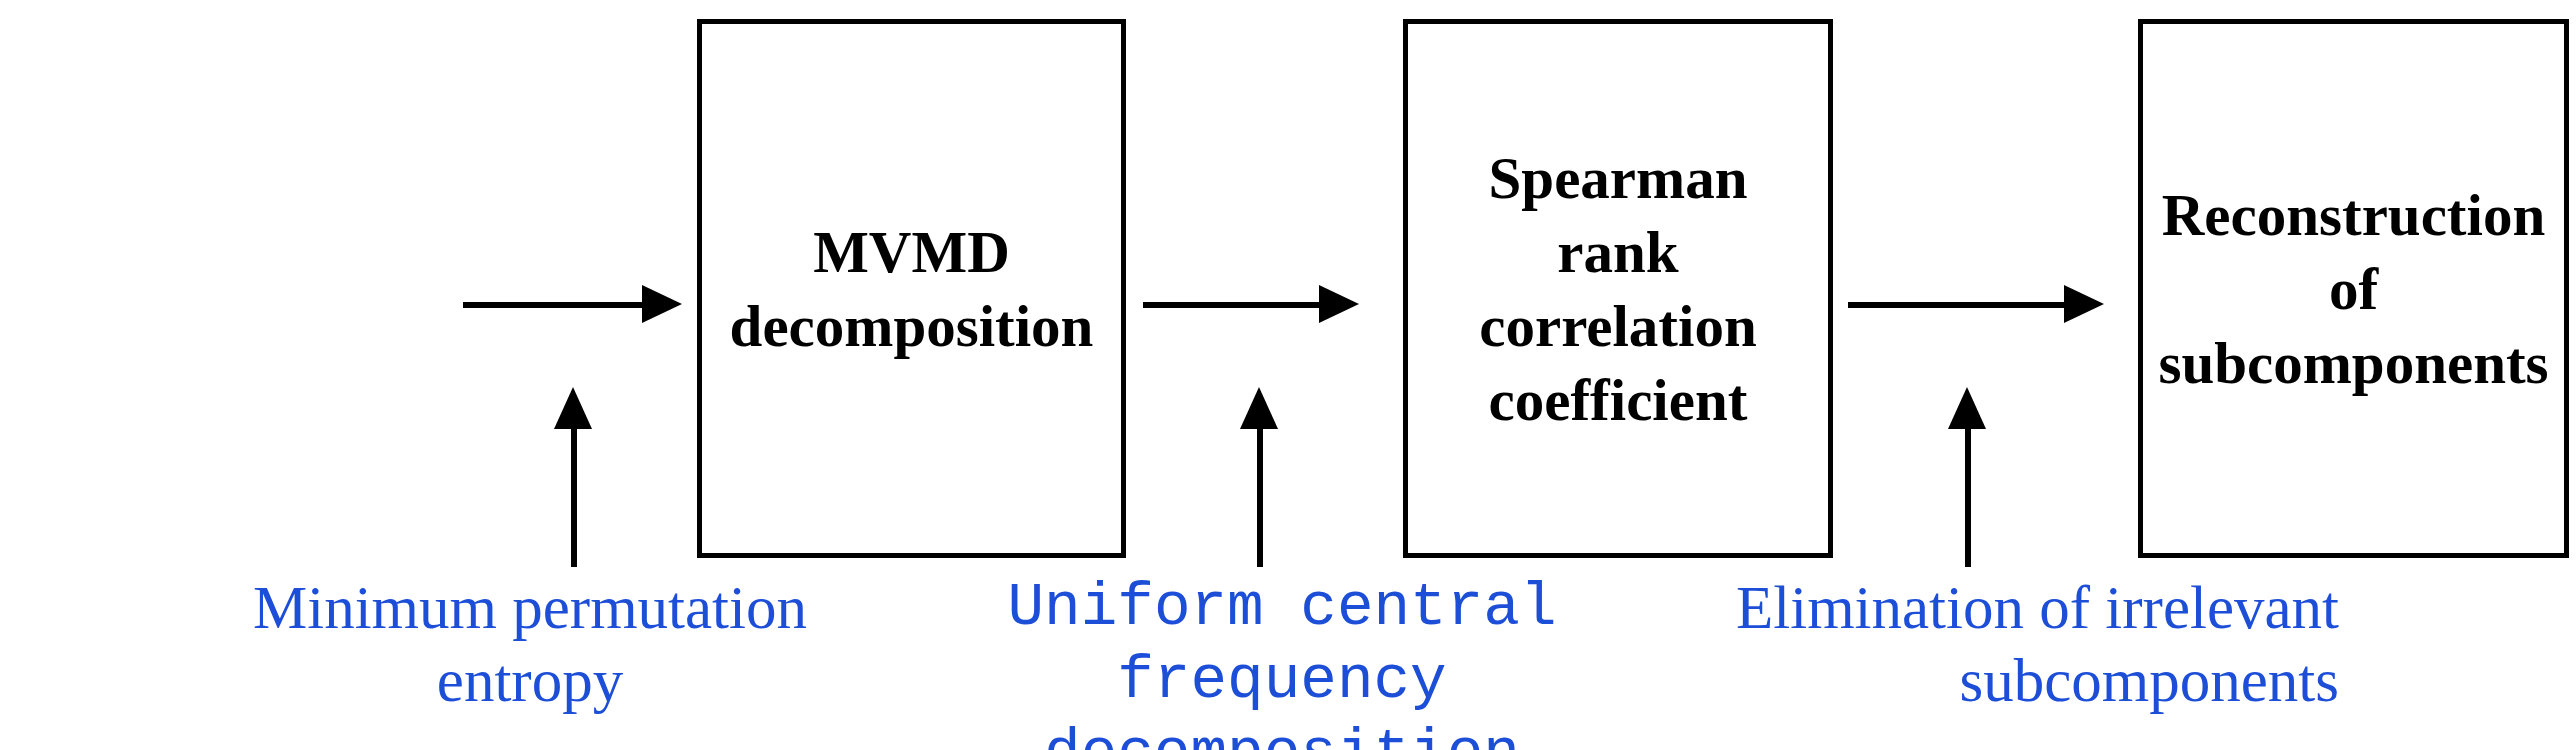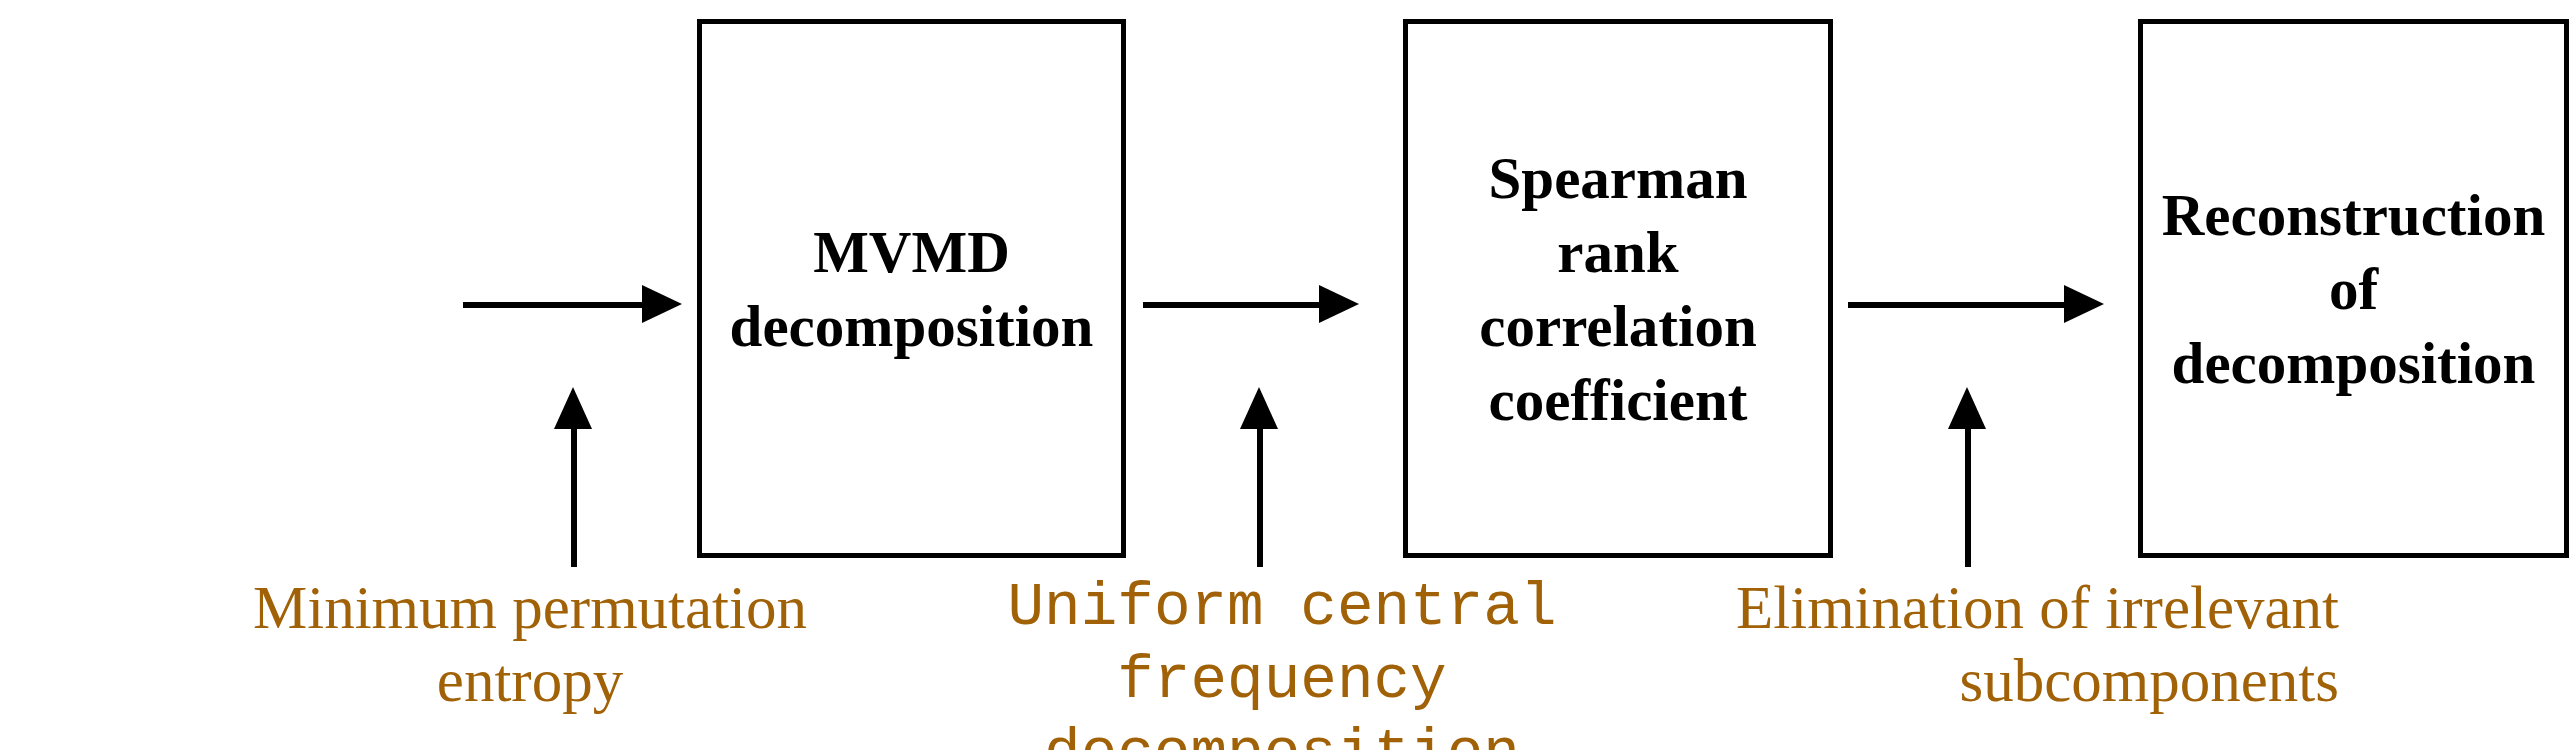--- a/index.html
+++ b/index.html
@@ -67,21 +67,21 @@
     border-bottom: 42px solid #000000;
   }
   .annotation {
     position: absolute;
     top: 571px;
     width: 700px;
     text-align: center;
     font-size: 61px;
     line-height: 73px;
     white-space: pre-line;
-    color: #a16207;
+    color: #1d4ed8;
   }
 </style>
 </head>
 <body>
 
 <div class="canvas">
 
 
   <div class="box" style="left:697px; width:429px;">
     <span class="box-label">MVMD
@@ -91,21 +91,21 @@
   <div class="box" style="left:1403px; width:430px;">
     <span class="box-label">Spearman
 rank
 correlation
 coefficient</span>
   </div>
 
   <div class="box" style="left:2138px; width:431px;">
     <span class="box-label">Reconstruction
 of
-decomposition</span>
+subcomponents</span>
   </div>
 
   <div>
     <div class="shaft-h" style="left:463px; width:181px;"></div>
     <div class="head-right" style="left:642px;"></div>
   </div>
 
   <div>
     <div class="shaft-h" style="left:1143px; width:178px;"></div>
     <div class="head-right" style="left:1319px;"></div>

